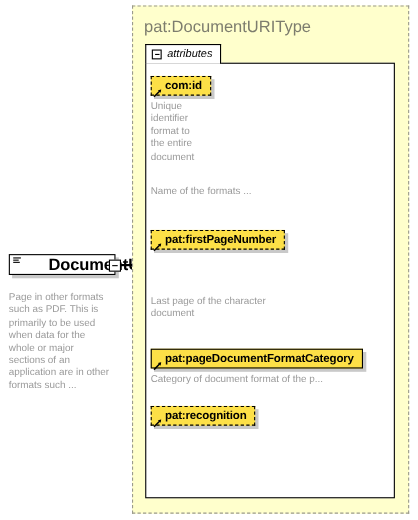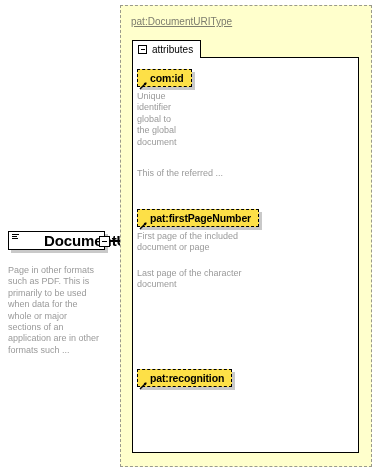--- a/index.html
+++ b/index.html
@@ -106,24 +106,23 @@
     width: 252px;
     height: 462px;
     background: #ffffcc;
     border: 1.5px dashed #9a9a8c;
     box-sizing: border-box;
   }
   #type-title {
     position: absolute;
     left: 10px;
     top: 10px;
-    font-size: 10px;
+    font-size: 15px;
     color: #7d7d6e;
     white-space: nowrap;
-    text-decoration: underline;
   }
 
   
   #attributes-tab {
     position: absolute;
     left: 11px;
     top: 34px;
     height: 18px;
     background: #ffffff;
     border: 1.5px solid #000;
@@ -148,20 +147,21 @@
     content: "";
     position: absolute;
     left: 1.5px;
     top: 3px;
     width: 4px;
     height: 1px;
     background: #000;
   }
   #attributes-label {
     font-size: 10px;
+    font-style: italic;
     color: #000;
     white-space: nowrap;
   }
 
   #attributes-body {
     position: absolute;
     left: 11px;
     top: 51px;
     width: 227px;
     height: 396px;
@@ -239,30 +239,37 @@
     <span id="attributes-label">attributes</span>
   </div>
 
   <div id="attributes-body"></div>
 <div class="attr-row" style="top: 62px; z-index: 4;"><div class="attr-box">
         <span class="attr-arrow"><svg width="9" height="9" viewBox="0 0 9 9">
             <path d="M1 8 L7 2" stroke="#000" stroke-width="1.4"></path>
             <path d="M7.6 1.4 L4.6 2.1 L6.9 4.4 Z" fill="#000"></path>
           </svg></span>
         <span class="attr-name">com:id</span>
-      </div><div class="attr-desc" style="width: 48px;">Unique identifier global to the global document</div></div>
-    <div class="attr-row" style="top: 158px; z-index: 4;"><div class="attr-desc" style="width: 200px;">This of the referred ...</div></div>
+      </div><div class="attr-desc" style="width: 48px;">Unique identifier format to the entire document</div></div>
+    <div class="attr-row" style="top: 158px; z-index: 4;"><div class="attr-desc" style="width: 200px;">Name of the formats ...</div></div>
     <div class="attr-row" style="top: 202px; z-index: 4;"><div class="attr-box">
         <span class="attr-arrow"><svg width="9" height="9" viewBox="0 0 9 9">
             <path d="M1 8 L7 2" stroke="#000" stroke-width="1.4"></path>
             <path d="M7.6 1.4 L4.6 2.1 L6.9 4.4 Z" fill="#000"></path>
           </svg></span>
         <span class="attr-name">pat:firstPageNumber</span>
-      </div><div class="attr-desc" style="width: 112px;">First page of the included document or page</div></div>
+      </div></div>
     <div class="attr-row" style="top: 258px; z-index: 4;"><div class="attr-desc" style="width: 112px;">Last page of the character document</div></div>
+    <div class="attr-row" style="top: 310px; z-index: 4;"><div class="attr-box required">
+        <span class="attr-arrow"><svg width="9" height="9" viewBox="0 0 9 9">
+            <path d="M1 8 L7 2" stroke="#000" stroke-width="1.4"></path>
+            <path d="M7.6 1.4 L4.6 2.1 L6.9 4.4 Z" fill="#000"></path>
+          </svg></span>
+        <span class="attr-name">pat:pageDocumentFormatCategory</span>
+      </div><div class="attr-desc" style="width: 200px;">Category of document format of the p...</div></div>
     <div class="attr-row" style="top: 362px; z-index: 4;"><div class="attr-box">
         <span class="attr-arrow"><svg width="9" height="9" viewBox="0 0 9 9">
             <path d="M1 8 L7 2" stroke="#000" stroke-width="1.4"></path>
             <path d="M7.6 1.4 L4.6 2.1 L6.9 4.4 Z" fill="#000"></path>
           </svg></span>
         <span class="attr-name">pat:recognition</span>
       </div></div>
   </div>
 
 </body></html>

